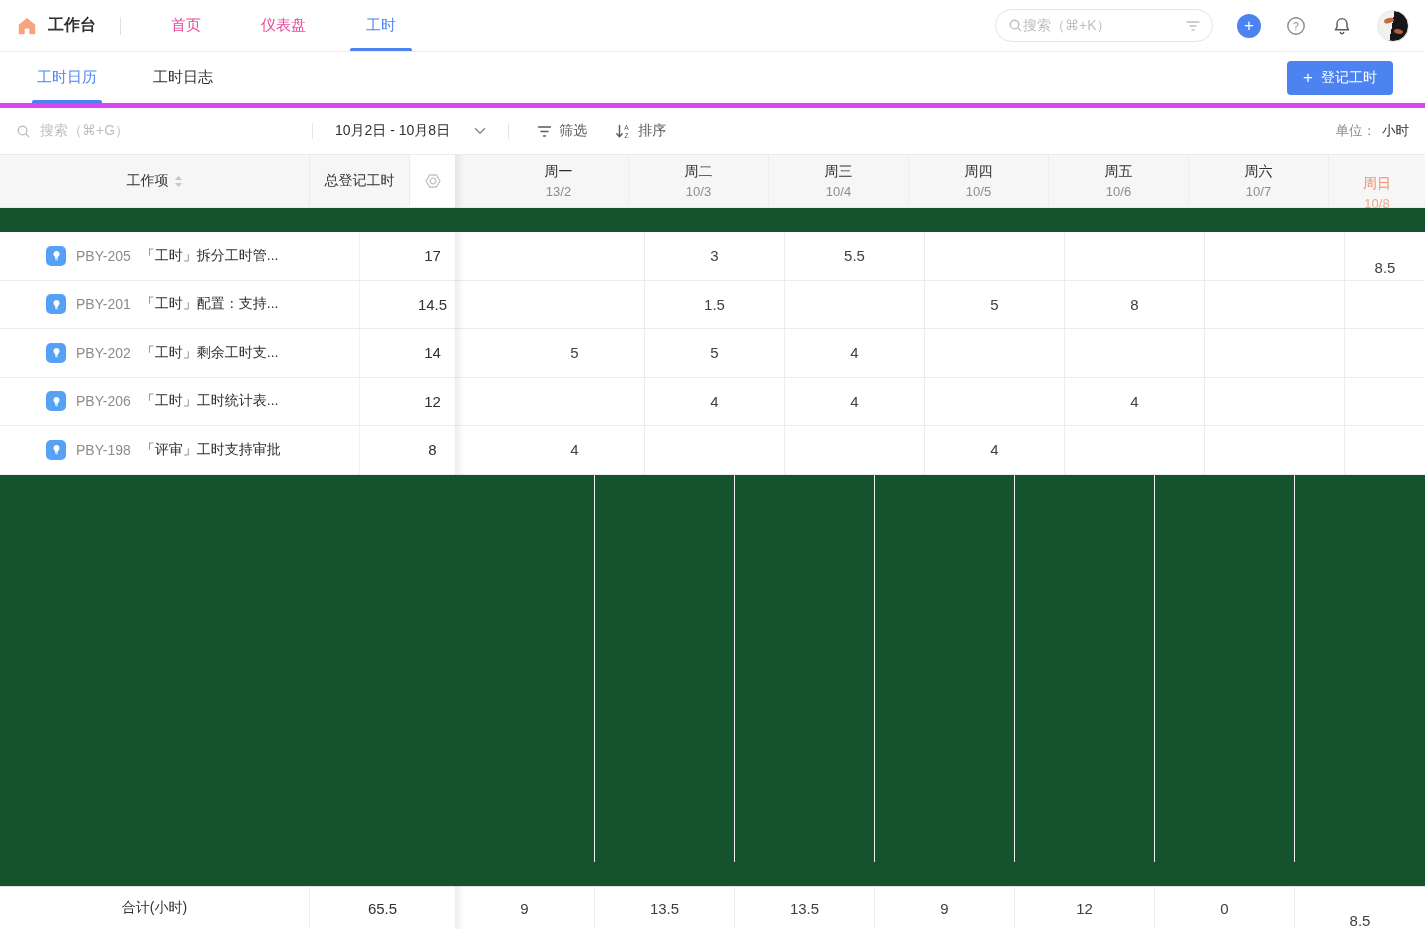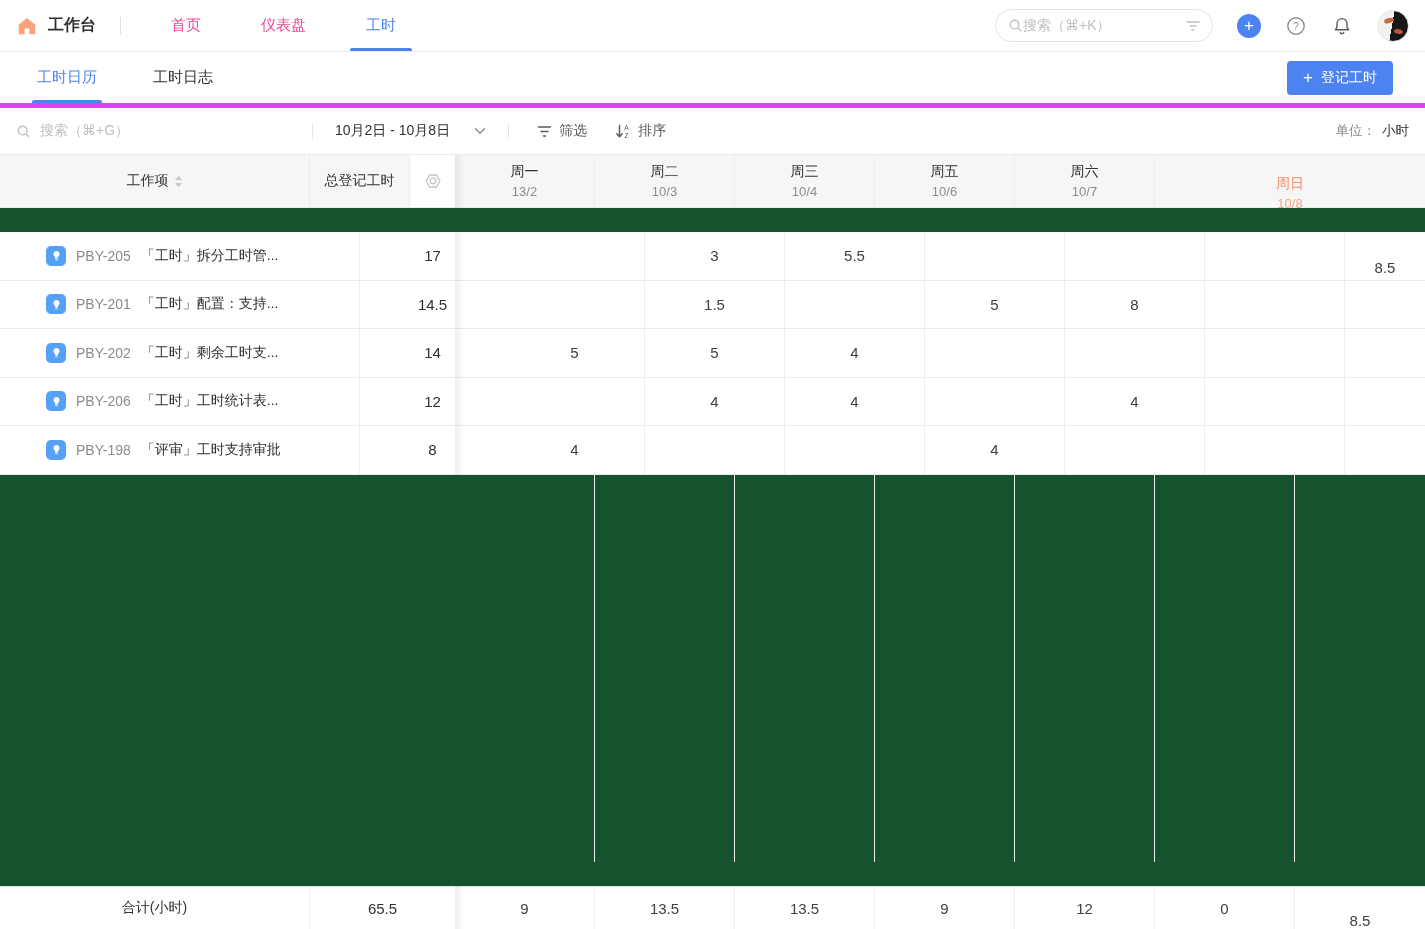--- a/index.html
+++ b/index.html
@@ -229,32 +229,36 @@
         <span>总登记工时</span>
       </div>
     <div class="h-gear">
       <span>
         <svg width="18" height="18" viewBox="0 0 16 16" fill="none" stroke="#c4c4c4" stroke-width="1.2" stroke-linejoin="round">
             <path d="M1.8 8 4.9 2.7h6.2L14.2 8l-3.1 5.3H4.9z"></path>
             <circle cx="8" cy="8" r="2.5"></circle>
           </svg>
       </span>
     </div>
-    <div id="day-headers" style="display:flex; flex:1;">
+    <div id="day-headers" style="display:flex; flex:1;padding-left:34px;">
         <div class="day head">
           <div class="wd">周一</div>
           <div class="dt">13/2</div>
         </div>
         <div class="day head">
           <div class="wd">周二</div>
           <div class="dt">10/3</div>
         </div>
         <div class="day head">
           <div class="wd">周三</div>
           <div class="dt">10/4</div>
+        </div>
+        <div class="day head">
+          <div class="wd">周四</div>
+          <div class="dt">10/5</div>
         </div>
         <div class="day head">
           <div class="wd">周五</div>
           <div class="dt">10/6</div>
         </div>
         <div class="day head">
           <div class="wd">周六</div>
           <div class="dt">10/7</div>
         </div>
         <div class="day head sunday">

